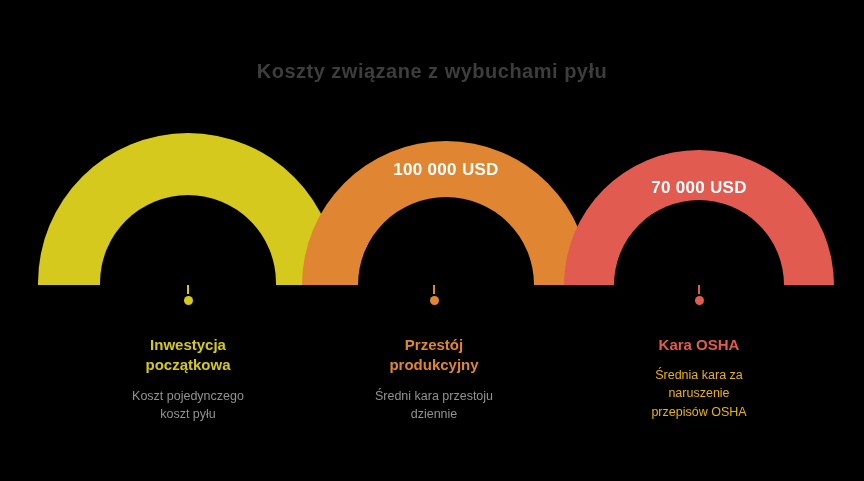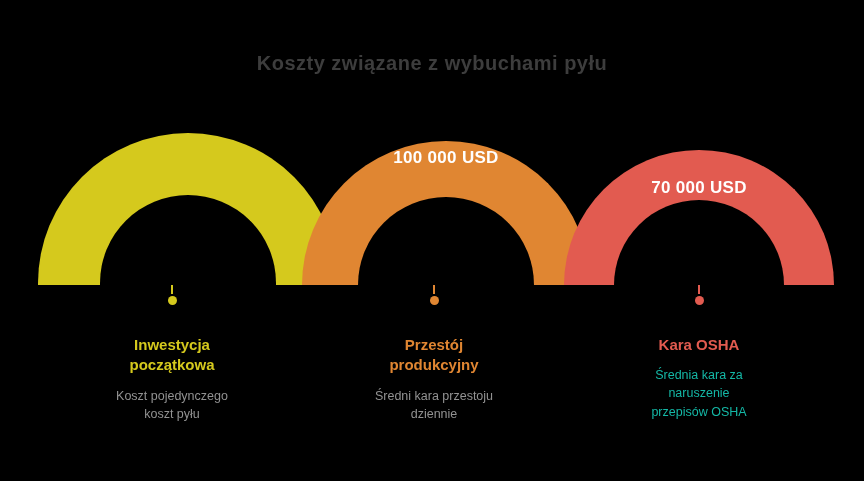--- a/index.html
+++ b/index.html
@@ -7,21 +7,21 @@
   .canvas {
     position: relative;
     width: 864px;
     height: 481px;
     background: #000;
     overflow: hidden;
     font-family: "Liberation Sans", sans-serif;
   }
   .title {
     position: absolute;
-    top: 52px; left: 0;
+    top: 60px; left: 0;
     width: 100%;
     text-align: center;
     font-size: 20px;
     font-weight: bold;
     letter-spacing: 0.5px;
   }
   
   .arch {
     position: absolute;
     border-style: solid;
@@ -35,30 +35,30 @@
            border-width: 50px; border-radius: 135px 135px 0 0; z-index: 3; }
   .arch-value {
     position: absolute;
     text-align: center;
     font-size: 17px;
     font-weight: bold;
     z-index: 5;
     letter-spacing: 0.3px;
   }
   .value1 { left: 38px;  top: 151px; width: 300px; }
-  .value2 { left: 302px; top: 148px; width: 288px; }
+  .value2 { left: 302px; top: 160px; width: 288px; }
   .value3 { left: 564px; top: 178px; width: 270px; }
 
   .group {
     position: absolute;
     top: 285px;
     text-align: center;
     z-index: 4;
   }
-  .group1 { left: 22px;  width: 300px; text-align: center; }
+  .group1 { left: 38px;  width: 300px; text-align: center; }
   .group2 { left: 290px; width: 288px; }
   .group3 { left: 564px; width: 270px; }
 
   .stem { width: 2px; height: 9px; margin: 0 auto; }
   .dot  { width: 9px; height: 9px; border-radius: 50%; margin: 2px auto 0; }
   .label {
     margin: 30px auto 0;
     font-size: 15px;
     font-weight: bold;
     line-height: 1.35;
@@ -101,16 +101,16 @@
     <div class="stem" style="background-color: rgb(224, 134, 50);"></div>
     <div class="dot" style="background-color: rgb(224, 134, 50);"></div>
     <div class="label label2" style="color: rgb(224, 134, 50);">Przestój produkcyjny</div>
     <div class="desc desc2" style="color: rgb(146, 146, 146);">Średni kara przestoju dziennie</div>
   </div>
 
   <div class="group group3">
     <div class="stem" style="background-color: rgb(226, 91, 80);"></div>
     <div class="dot" style="background-color: rgb(226, 91, 80);"></div>
     <div class="label label3" style="color: rgb(226, 91, 80);">Kara OSHA</div>
-    <div class="desc desc3" style="color: #14b8a6;">Średnia kara za naruszenie przepisów OSHA</div>
+    <div class="desc desc3" style="color: #eab308;">Średnia kara za naruszenie przepisów OSHA</div>
   </div>
 
 </div>
 
 </body></html>

